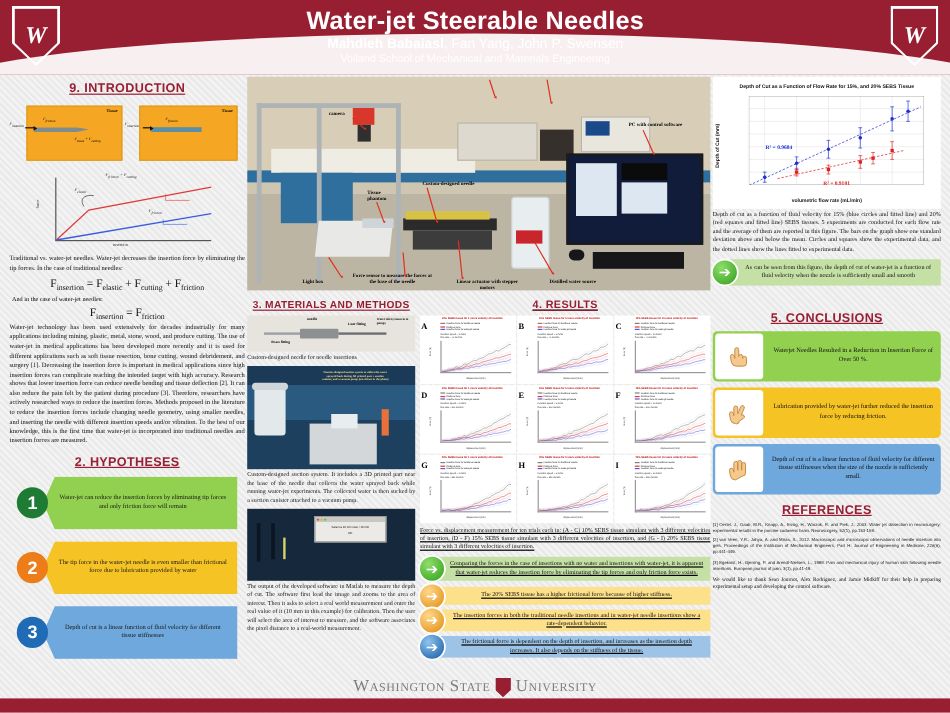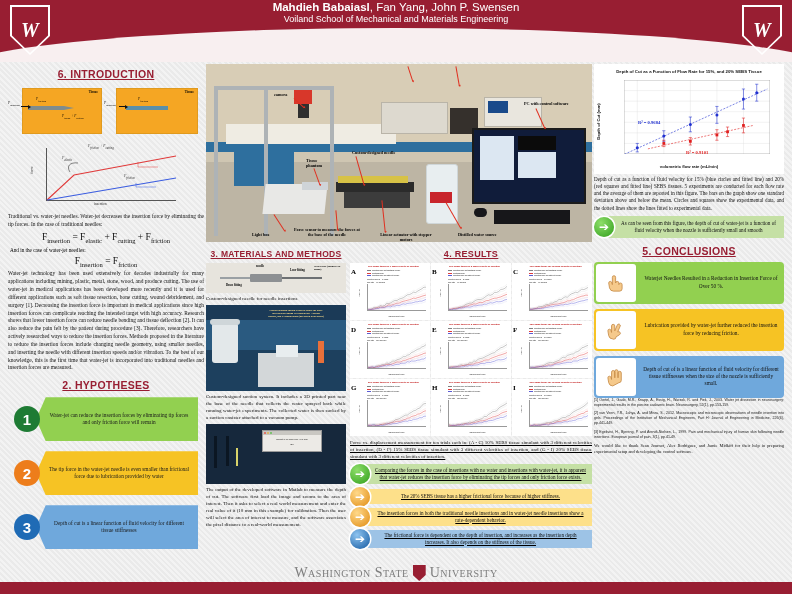--- a/index.html
+++ b/index.html
@@ -154,30 +154,31 @@
     <div class="crest l">
       <div class="inner">
           <span class="wsu">W</span>
         </div>
     </div>
     <div class="crest r">
       <div class="inner">
           <span class="wsu">W</span>
         </div>
     </div>
+    <h1>Water-jet Steerable Needles</h1>
     <div class="authors">
       <span>Mahdieh Babaiasl</span><span class="rest">, Fan Yang, John P. Swensen</span>
     </div>
     <div class="dept">Voiland School of Mechanical and Materials Engineering</div>
     <div class="swoosh"></div>
   </div>
 
   <div class="col colL">
 
-    <div class="sect-title">6. INTRODUCTION</div>
+    <div class="sect-title">9. INTRODUCTION</div>
 
     <div class="introfig">
       <div class="tbox" style="left:14px;top:4px;width:78px;height:44px;">
         <div class="tlab">Tissue</div>
       </div>
       <div class="needle tip" style="left:20px;top:22px;width:46px;"></div>
       <div class="fl" style="left:0px;top:17px;">F<sub>insertion</sub></div>
       <div class="arrow-r" style="left:13px;top:22px;width:8px;"></div>
       <div class="fl" style="left:28px;top:13px;">F<sub>friction</sub></div>
       <div class="fl" style="left:54px;top:30px;">F<sub>tissue</sub> + F<sub>cutting</sub></div>
@@ -715,21 +716,21 @@
 
     <div class="cap" style="font-size:5.1px;">Depth of cut as a function of fluid velocity for 15% (blue circles and fitted line) and 20% (red squares and fitted line) SEBS tissues. 5 experiments are conducted for each flow rate and the average of them are reported in this figure. The bars on the graph show one standard deviation above and below the mean. Circles and squares show the experimental data, and the dotted lines show the lines fitted to experimental data.</div>
 
     <div class="callout" style="height:24px;">
       <div class="circ" style="background:radial-gradient(circle at 35% 30%,#8ede6a,#2f9e1a);top:2px;">➔</div>
       <div class="bar" style="background:#c5e0a5;height:22px;">
         <span>As can be seen from this figure, the depth of cut of water-jet is a function of fluid velocity when the nozzle is sufficiently small and smooth</span>
       </div>
     </div>
 
-    <div class="sect-title" style="margin-top:6px;">5. CONCLUSIONS</div>
+    <div class="sect-title" style="margin-top:20px;">5. CONCLUSIONS</div>
 
     <div class="concl" style="background:#92d050;">
       <div class="hand">
         <svg viewBox="0 0 32 32" width="26" height="26">
           <path d="M13 26 q-4 0 -5-4 l-1-6 q0-2 2-2 q1.5 0 2 2 l.5 2 V9 q0-2 2-2 q2 0 2 2 v7 q0-2 2-2 q2 0 2 2 v2 q0-2 2-2 q2 0 2 2 v5 q0 3 -3 3 z" fill="#f5c98b" stroke="#c58a46" stroke-width="1"></path>
         </svg>
       </div>
       <div class="txt">Waterjet Needles Resulted in a Reduction in Insertion Force of Over 50 %.</div>
     </div>
 
@@ -744,20 +745,21 @@
 
     <div class="concl" style="background:#6fa8dc;">
       <div class="hand">
         <svg viewBox="0 0 32 32" width="26" height="26">
           <path d="M12 27 q-4 0 -5-4 l-1-6 q0-2 2-2 q1.5 0 2 2 l.5 2 V10 q0-2 2-2 q2 0 2 2 v7 V9 q0-2 2-2 q2 0 2 2 v8 v-6 q0-2 2-2 q2 0 2 2 v9 q0 3 -3 3 z" fill="#f5c98b" stroke="#c58a46" stroke-width="1"></path>
         </svg>
       </div>
       <div class="txt">Depth of cut of is a linear function of fluid velocity for different tissue stiffnesses when the size of the nozzle is sufficiently small.</div>
     </div>
 
+    <div class="sect-title" style="margin-top:7px;">REFERENCES</div>
     <div class="refs">
       <p>[1] Oertel, J., Gaab, M.R., Knapp, A., Essig, H., Warzok, R. and Piek, J., 2003. Water jet dissection in neurosurgery: experimental results in the porcine cadaveric brain. Neurosurgery, 52(1), pp.153-159.</p>
       <p>[2] van Veen, Y.R., Jahya, A. and Misra, S., 2012. Macroscopic and microscopic observations of needle insertion into gels. Proceedings of the Institution of Mechanical Engineers, Part H: Journal of Engineering in Medicine, 226(6), pp.441-449.</p>
       <p>[3] Egekvist, H., Bjerring, P. and Arendt-Nielsen, L., 1999. Pain and mechanical injury of human skin following needle insertions. European journal of pain, 3(1), pp.41-49.</p>
     </div>
 
     <div class="ack">We would like to thank Sean Journot, Alex Rodriguez, and Jamie Midkiff for their help in preparing experimental setup and developing the control software.</div>
   </div>
 
   <div class="footer">

